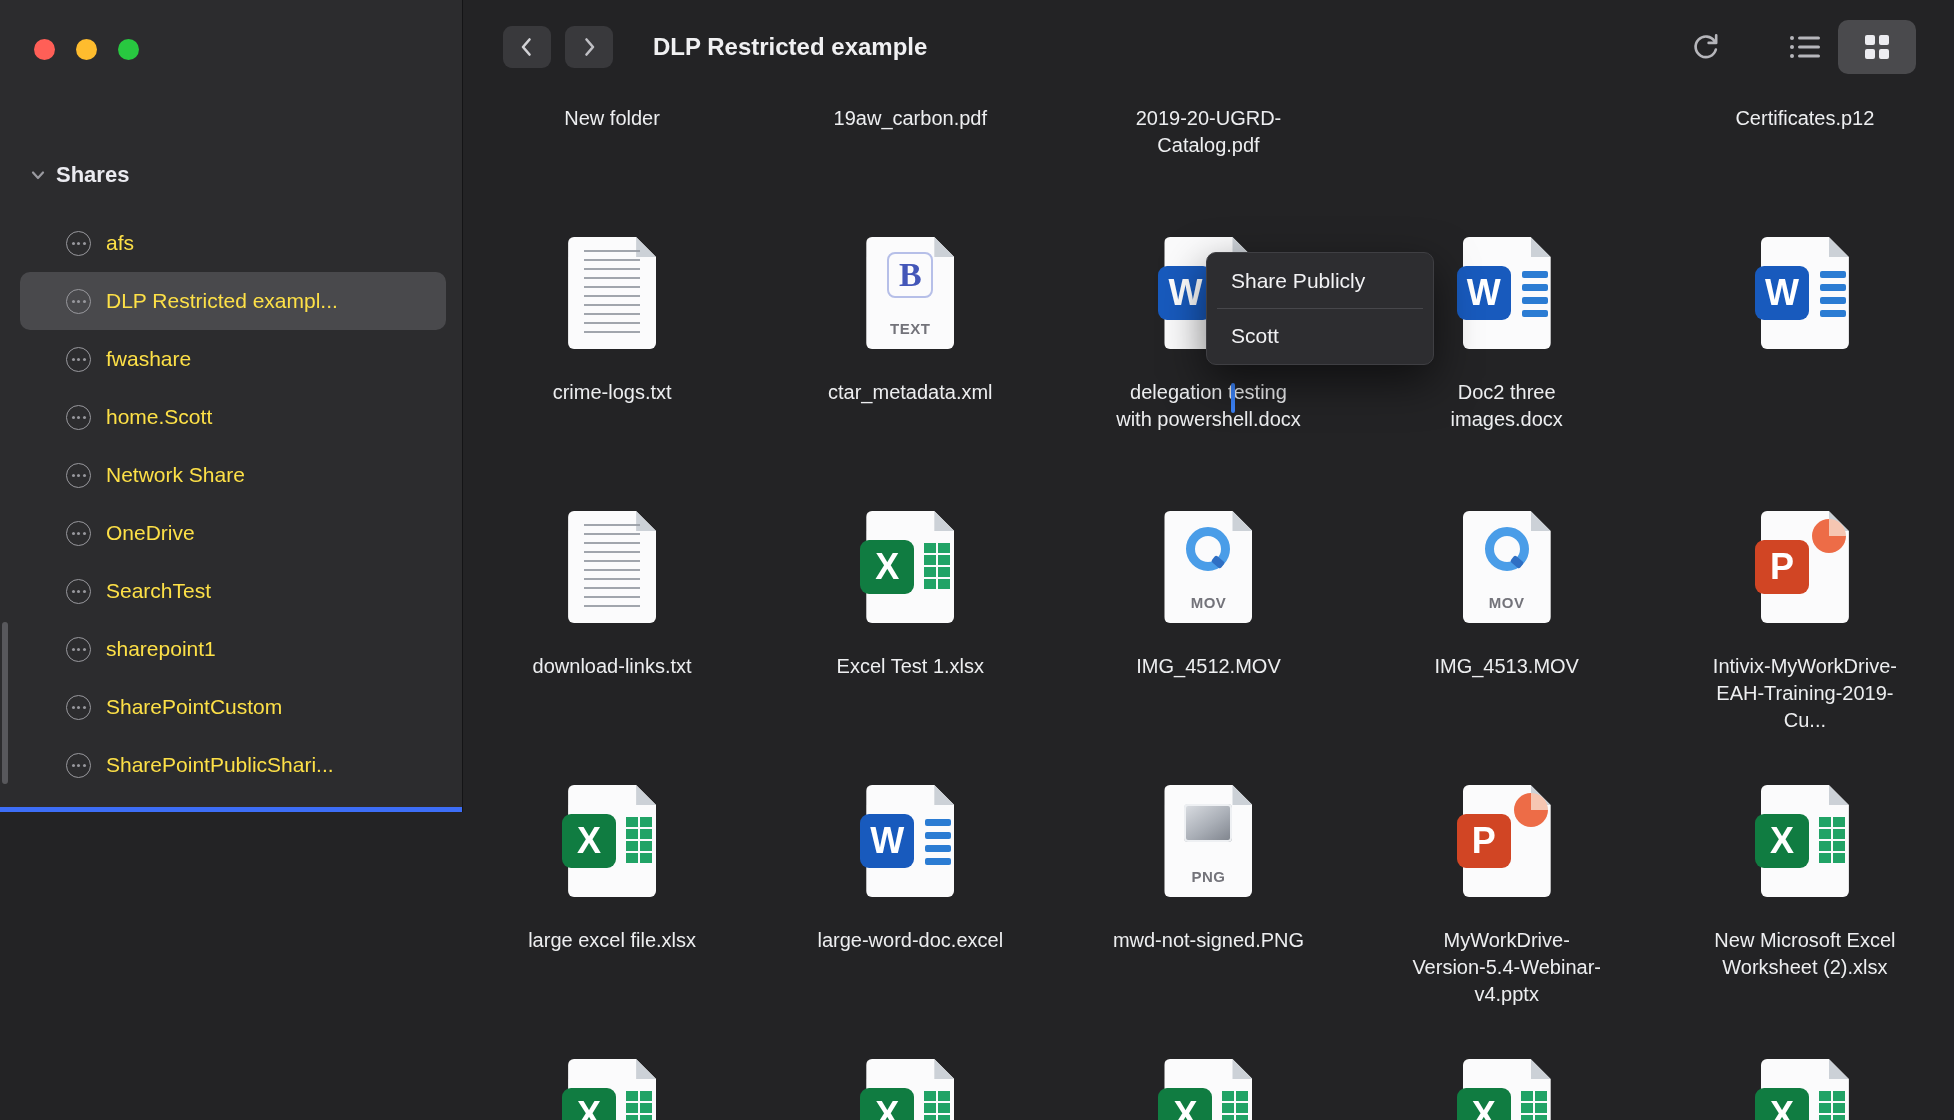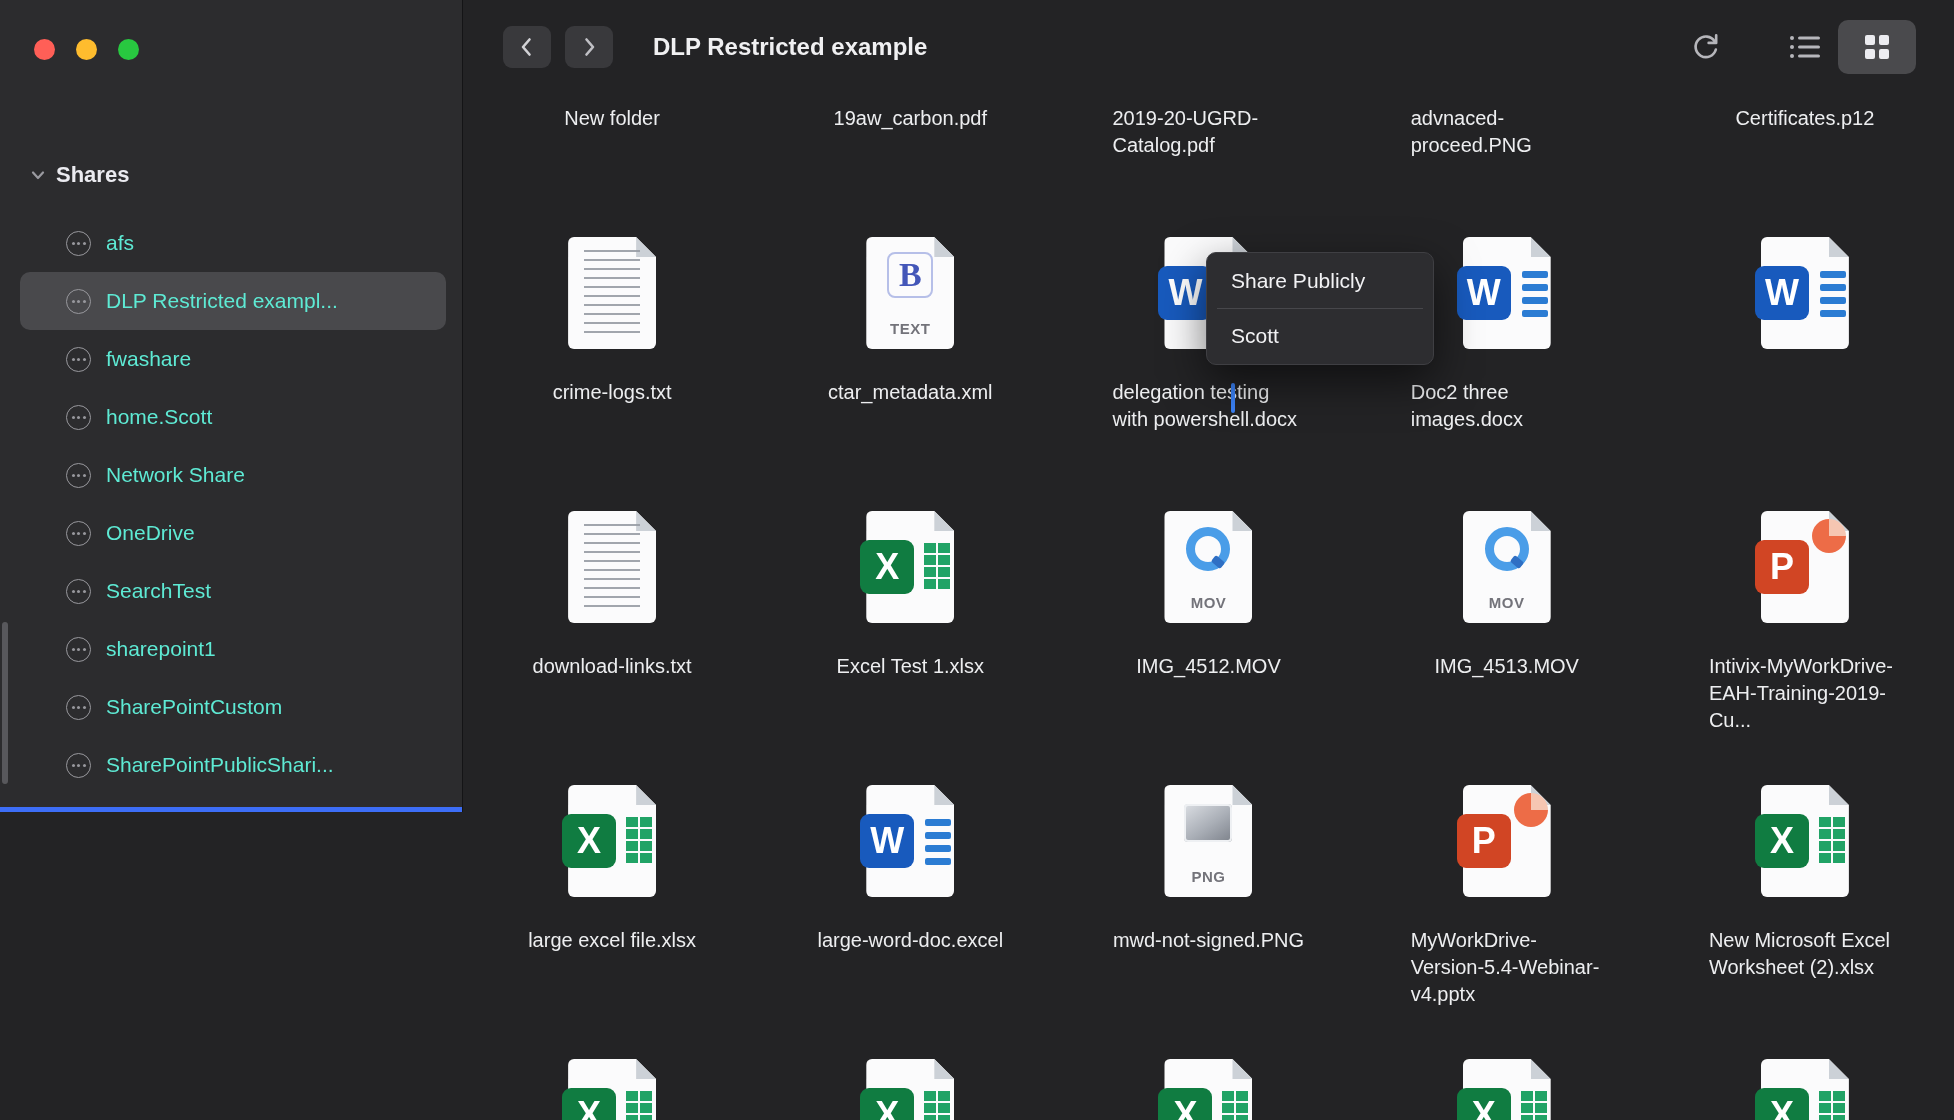--- a/index.html
+++ b/index.html
@@ -17,21 +17,21 @@
   .traffic { position:absolute; top:39px; left:34px; display:flex; gap:21px; }
   .tl { width:21px; height:21px; border-radius:50%; display:block; }
   .shares-header {
     position:absolute; top:162px; left:30px; display:flex; align-items:center; gap:10px;
     font-size:22px; font-weight:700; color:#ebebf0;
   }
   .side-list { position:absolute; top:214px; left:0; right:0; margin:0; padding:0; list-style:none; }
   .side-item {
     display:flex; align-items:center; gap:15px; height:58px;
     margin:0 16px 0 20px; padding-left:46px; border-radius:10px;
-    font-size:21px; color:#5eead4; white-space:nowrap; overflow:hidden; cursor:default;
+    font-size:21px; color:#fde047; white-space:nowrap; overflow:hidden; cursor:default;
   }
   .side-item.selected { background:#49494c; }
   .circle-icon {
     flex:0 0 auto; width:23px; height:23px; border:1.6px solid #98989d; border-radius:50%;
     display:flex; align-items:center; justify-content:center; gap:2.5px;
   }
   .circle-icon b { width:3px; height:3px; border-radius:50%; background:#98989d; }
   .side-scrollbar {
     position:absolute; left:2px; top:622px; width:6px; height:162px;
     border-radius:3px; background:#58585c; z-index:26;
@@ -64,21 +64,21 @@
 
   
   .grid {
     position:absolute; left:463px; top:-37px; right:0; z-index:1;
     display:grid; grid-template-columns:repeat(5,1fr); grid-auto-rows:274px;
   }
   .cell { position:relative; display:flex; flex-direction:column; align-items:center; }
   .icon-zone { height:112px; display:flex; align-items:flex-start; justify-content:center; }
   .label {
     margin-top:30px; max-width:192px; font-size:20px; line-height:27px;
-    color:#edeef0; text-align:left; overflow-wrap:break-word;
+    color:#edeef0; text-align:center; overflow-wrap:break-word;
   }
   .caret { position:absolute; left:172px; top:146px; width:4px; height:30px; border-radius:2px; }
 
   
   .fi { position:relative; width:100px; height:112px; }
   .page {
     position:absolute; left:6px; top:0; width:88px; height:112px; background:#fbfbfc;
     border-radius:6px; clip-path:polygon(0 0, 68px 0, 88px 20px, 88px 112px, 0 112px);
   }
   .fold {
@@ -266,21 +266,20 @@
     </div>
     <div class="cell">
       <div class="icon-zone">
         <div class="fi">
           <div class="page">
             <div class="thumb"></div>
             <div class="ftag">PNG</div>
           </div>
         </div>
       </div>
-      <div class="label">advnaced-proceed.PNG</div>
     </div>
     <div class="cell">
       <div class="icon-zone">
         <div class="fi">
           <div class="page"></div>
         </div>
       </div>
       <div class="label">Certificates.p12</div>
     </div>
     <div class="cell">

